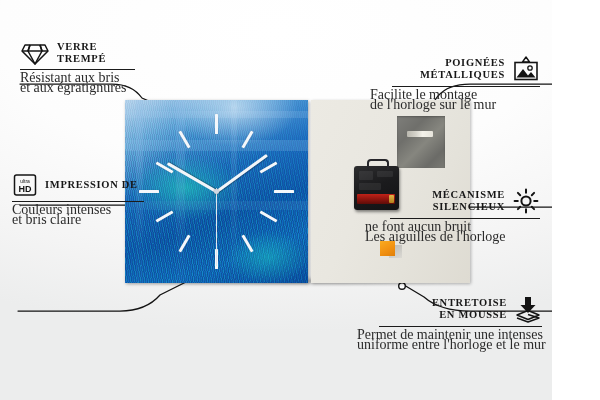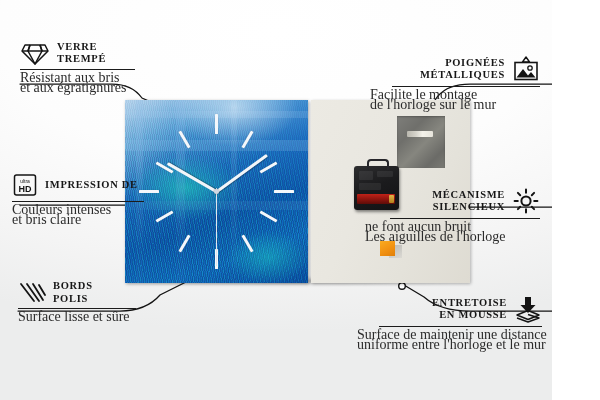--- a/index.html
+++ b/index.html
@@ -250,38 +250,20 @@
       </svg>
       <div>
         <div class="feat-title">IMPRESSION DE</div>
       </div>
     </div>
     <div class="rule" style="width:132px;"></div>
     <div class="feat-desc">Couleurs intenses</div>
     <div class="feat-desc">et bris claire</div>
   </div>
 
-  <div class="feature" style="left:18px;top:280px;width:150px;">
-    <div class="feat-head">
-      <svg class="icon" width="28" height="24" viewBox="0 0 28 24">
-        <g stroke="#141414" stroke-width="1.8" stroke-linecap="round">
-          <path d="M3 3 L16 20"></path>
-          <path d="M9 3 L21 20"></path>
-          <path d="M15 3 L25 19"></path>
-          <path d="M21 4 L27 14"></path>
-        </g>
-      </svg>
-      <div>
-        <div class="feat-title">BORDS</div>
-        <div class="feat-title">POLIS</div>
-      </div>
-    </div>
-    <div class="rule" style="width:118px;"></div>
-    <div class="feat-desc">Surface lisse et sûre</div>
-  </div>
 
   <div class="feature" style="right:12px;top:40px;width:170px;">
     <div class="feat-head right">
       <div>
         <div class="feat-title r">POIGNÉES</div>
         <div class="feat-title r">MÉTALLIQUES</div>
       </div>
       <svg class="icon" width="28" height="28" viewBox="0 0 28 28">
         <path d="M14 2 L10.5 7 H17.5 Z" fill="none" stroke="#141414" stroke-width="1.4" stroke-linejoin="round"></path>
         <rect x="3" y="7.5" width="22" height="17" fill="none" stroke="#141414" stroke-width="1.6"></rect>
@@ -320,17 +302,17 @@
         <div class="feat-title r">ENTRETOISE</div>
         <div class="feat-title r">EN MOUSSE</div>
       </div>
       <svg class="icon" width="28" height="28" viewBox="0 0 28 28">
         <path d="M11 2 h6 v8 h4.5 L14 18 L6.5 10 H11 Z" fill="#141414"></path>
         <path d="M14 15.5 L25 20 L14 24.5 L3 20 Z" fill="none" stroke="#141414" stroke-width="1.5" stroke-linejoin="round"></path>
         <path d="M14 19.5 L25 23 L14 27 L3 23" fill="none" stroke="#141414" stroke-width="1.4" stroke-linejoin="round"></path>
       </svg>
     </div>
     <div class="rule" style="width:163px;margin-left:22px;"></div>
-    <div class="feat-desc r">Surface de maintenir une distance</div>
+    <div class="feat-desc r">Permet de maintenir une intenses</div>
     <div class="feat-desc r">uniforme entre l'horloge et le mur</div>
   </div>
 
 </div>
 
 </body></html>

